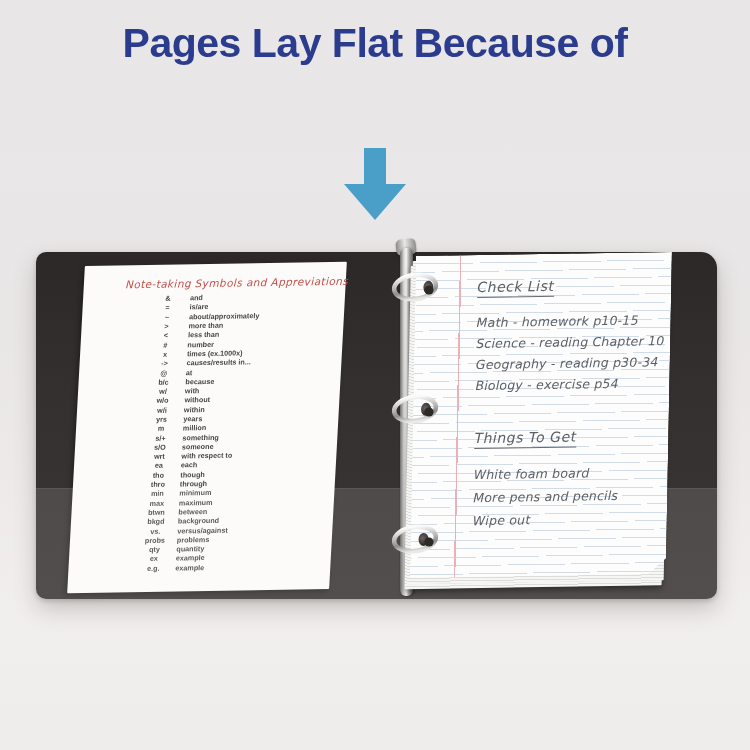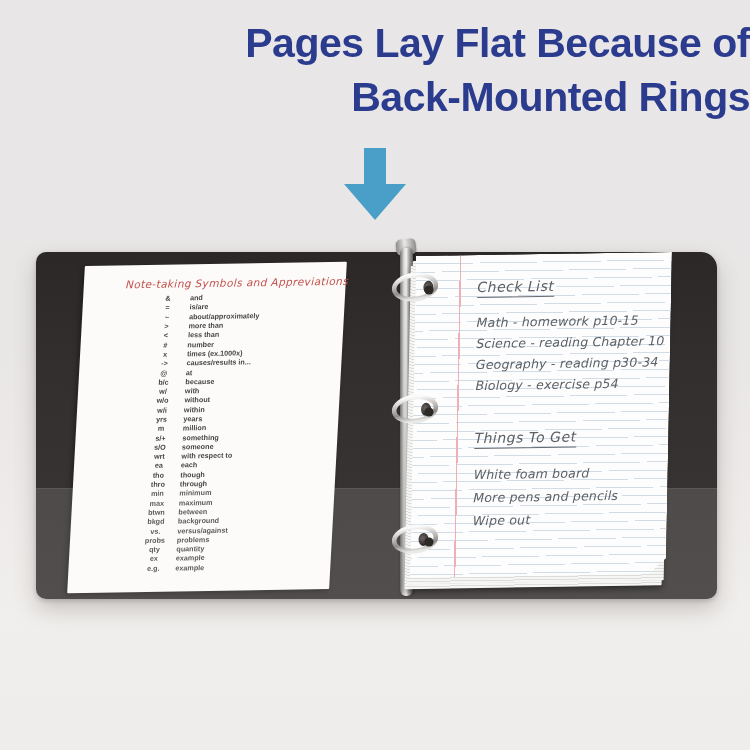--- a/index.html
+++ b/index.html
@@ -2,21 +2,21 @@
 <html><head>
 <meta charset="utf-8">
 <style>
   html,body{margin:0;padding:0;}
   body{
     width:750px;height:750px;position:relative;overflow:hidden;
     font-family:"Liberation Sans",sans-serif;
     background:linear-gradient(180deg,#e8e6e7 0%,#e9e7e6 45%,#ece9e8 62%,#f1efed 82%,#efedeb 100%);
   }
   
-  .headline{position:absolute;top:16px;left:0;width:750px;text-align:right;
+  .headline{position:absolute;top:16px;left:0;width:750px;text-align:center;
     font-weight:700;font-size:41px;line-height:1.32;letter-spacing:-0.5px;color:#2b3b8e;}
   
   .arrow-wrap{position:absolute;left:344px;top:148px;width:62px;height:72px;}
   
   .binder{position:absolute;left:36px;top:252px;width:681px;height:347px;
     background:linear-gradient(180deg,#2c2827 0%,#343030 40%,#3a3635 100%);
     border-radius:10px 16px 10px 10px;
     box-shadow:0 10px 22px rgba(95,90,86,.30),0 2px 5px rgba(0,0,0,.18);}
   .pocket-band{position:absolute;left:0;right:0;top:236px;bottom:0;
     background:rgba(255,255,255,.12);border-top:1px solid rgba(255,255,255,.07);
@@ -58,21 +58,20 @@
     border-bottom:1.6px solid #676c72;padding-bottom:2px;margin-bottom:14px;}
   .hw-item{font-size:12.5px;line-height:21px;letter-spacing:.2px;white-space:nowrap;}
   .hw-section2{margin-top:32px;}
   .hw-section2 .hw-item{line-height:23px;}
 </style>
 </head>
 <body>
 
 <div class="headline">
   <div>Pages Lay Flat Because of</div>
-  <div>Back-Mounted Rings</div>
 </div>
 
 <div class="arrow-wrap">
   <svg width="62" height="72" viewBox="0 0 62 72">
     <polygon points="20,0 42,0 42,36 62,36 31,72 0,36 20,36" fill="#4a9fc9"></polygon>
   </svg>
 </div>
 
 <div class="binder">
 

